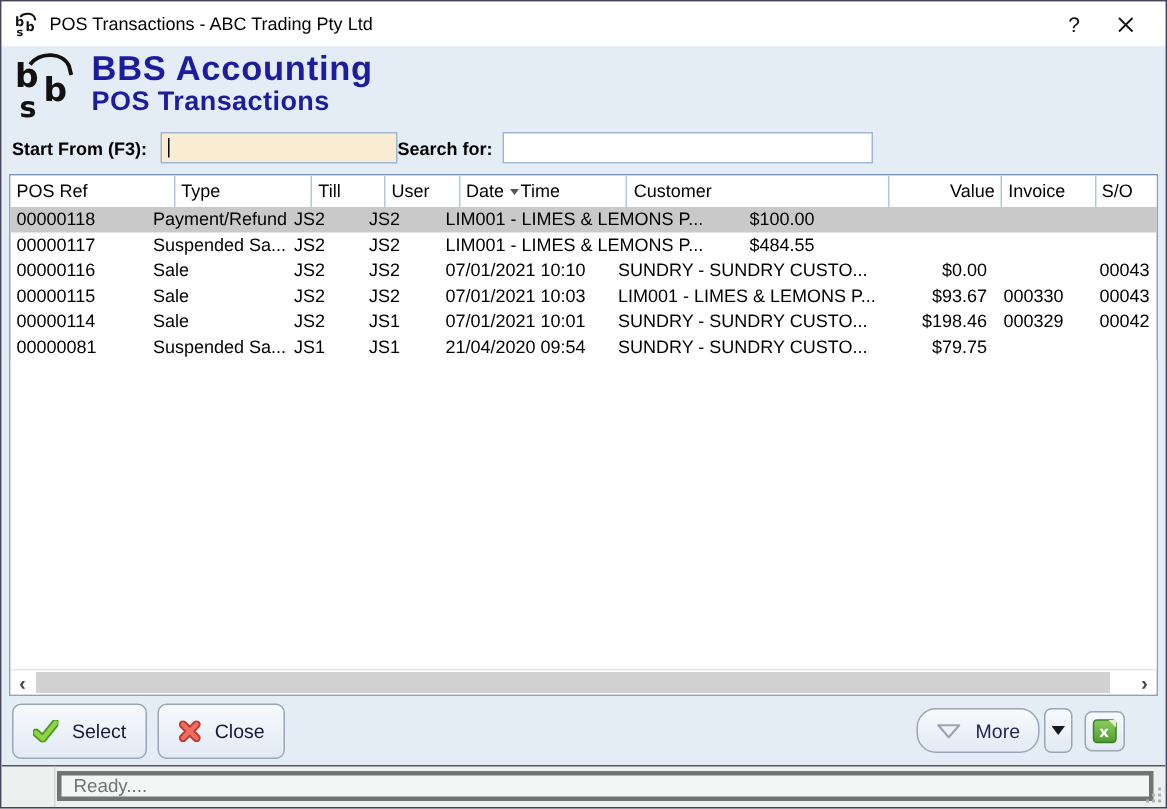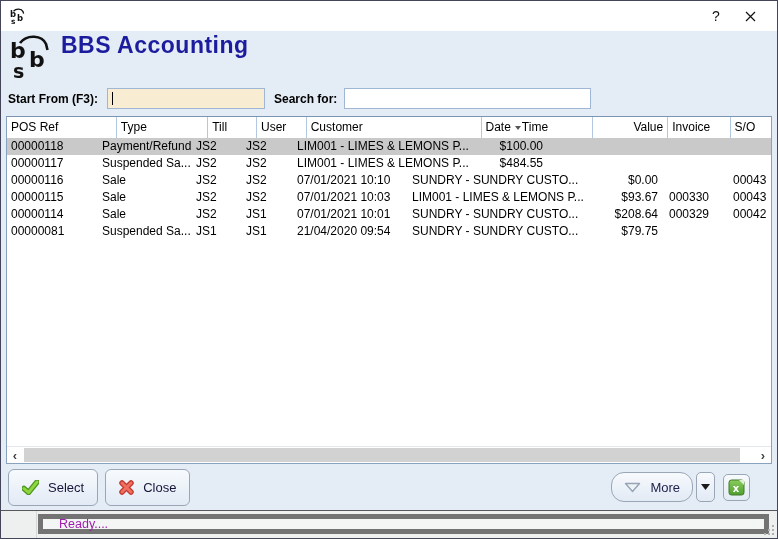--- a/index.html
+++ b/index.html
@@ -41,21 +41,21 @@
 
   .searchrow { display:flex; align-items:center; margin:5px 0 7px 2px; height:21px; }
   .searchrow label { font-size:12px; font-weight:bold; color:#000; }
   .inputbox {
     height:21px; border:1px solid #9fb6d4; background:#fff;
     font-size:12px; padding:0 3px; position:relative; display:flex; align-items:center;
   }
   .input-start { width:158px; margin-left:9px; background:#f8edd2; }
   .input-search { width:247px; margin-left:7px; }
   .caret { position:absolute; left:4px; top:3px; bottom:3px; width:1px; background:#000; }
-  .lbl-search { margin-left:9px; }
+  .lbl-search { margin-left:0; }
 
   
   .grid {
     flex:1; min-height:0;
     border:1px solid #8aa2c0; border-top-color:#7b94b3;
     background:#fff; display:flex; flex-direction:column; overflow:hidden;
   }
   .gridinner { width:782px; display:flex; flex-direction:column; flex:1; min-height:0; }
   .thead { display:flex; height:21px; flex:0 0 auto; background:#fff; }
   .th {
@@ -113,22 +113,22 @@
     display:flex; align-items:center; justify-content:center;
   }
 
   
   .statusbar {
     flex:0 0 auto; height:28px; background:#eef0ef;
     border-top:1px solid #58585c; display:flex; align-items:stretch; position:relative;
   }
   .sb-panel { width:36px; border-right:1px solid #d6d8d8; }
   .sb-field {
-    flex:1; margin:3px 8px 4px 1px; border:5px solid #737373; background:#f4f6f5;
-    display:flex; align-items:center; padding-left:16px; font-size:12.5px; color:#a21caf;
+    flex:1; margin:3px 8px 4px 1px; border:3px solid #737373; background:#f4f6f5;
+    display:flex; align-items:center; padding-left:8px; font-size:12.5px; color:#737373;
   }
   .sb-grip { position:absolute; right:2px; bottom:2px; width:12px; height:12px; }
   .sb-grip i {
     position:absolute; right:1px; bottom:1px; width:2px; height:2px; background:#aab2b6;
     box-shadow:-4px 0 0 #aab2b6, -8px 0 0 #aab2b6, 0 -4px 0 #aab2b6, 0 -8px 0 #aab2b6, -4px -4px 0 #aab2b6;
   }
 </style>
 </head>
 <body>
 
@@ -136,20 +136,21 @@
 
   <div class="titlebar">
     <span style="display:flex;">
       <svg width="17" height="17" viewBox="0 0 17 17">
         <path d="M4.5,3.2 C7,0.4 12.5,0.6 14,3.6 L14.6,5.6" fill="none" stroke="#111" stroke-width="1.3"></path>
         <text x="1" y="9" font-size="8.5" font-weight="bold" fill="#111" font-family="DejaVu Sans, sans-serif">b</text>
         <text x="8" y="12.5" font-size="8.5" font-weight="bold" fill="#111" font-family="DejaVu Sans, sans-serif">b</text>
         <text x="2" y="16" font-size="7.5" font-weight="bold" fill="#111" font-family="DejaVu Sans, sans-serif">s</text>
       </svg>
     </span>
+    <span class="title">POS Transactions - ABC Trading Pty Ltd</span>
     <span class="spacer"></span>
     <div class="tb-btn">
         <span>?</span>
       </div>
     <div class="tb-btn">
       <svg width="11" height="11" viewBox="0 0 11 11">
         <path d="M1,1 L10,10 M10,1 L1,10" stroke="#111" stroke-width="1.2" fill="none"></path>
       </svg>
     </div>
   </div>
@@ -160,20 +161,21 @@
       <span class="logo">
         <svg width="47" height="46" viewBox="0 0 47 46">
           <path d="M12,8 C19,-1 34,0 38,9 L39.5,15" fill="none" stroke="#111" stroke-width="2.6"></path>
           <text x="2" y="23" font-size="22" font-weight="bold" fill="#111" font-family="DejaVu Sans, sans-serif">b</text>
           <text x="21" y="32" font-size="22" font-weight="bold" fill="#111" font-family="DejaVu Sans, sans-serif">b</text>
           <text x="5" y="43" font-size="19" font-weight="bold" fill="#111" font-family="DejaVu Sans, sans-serif">s</text>
         </svg>
       </span>
       <div class="brand-text">
         <div class="brand-line1">BBS Accounting</div>
+        <div class="brand-line2">POS Transactions</div>
       </div>
     </div>
 
     <div class="searchrow">
       <label>Start From (F3):</label>
       <div class="inputbox input-start">
         <span class="caret"></span>
         <span></span>
       </div>
       <label class="lbl-search">Search for:</label>
@@ -182,22 +184,22 @@
       </div>
     </div>
 
     <div class="grid">
       <div class="gridinner">
         <div class="thead">
             <div class="th" style="width: 113px;">POS Ref</div>
             <div class="th" style="width: 94px;">Type</div>
             <div class="th" style="width: 50px;">Till</div>
             <div class="th" style="width: 51px;">User</div>
+            <div class="th" style="width: 115px;">Date<span class="sort-caret"></span>Time</div>
             <div class="th" style="width: 180px;">Customer</div>
-            <div class="th" style="width: 115px;">Date<span class="sort-caret"></span>Time</div>
             <div class="th" style="width: 77px; text-align: right;">Value</div>
             <div class="th" style="width: 64px;">Invoice</div>
             <div class="th" style="width: 60px;">S/O</div>
           </div>
         <div class="tbody">
             <div class="tr selected">
               <div class="td" style="width: 91px;">00000118</div>
               <div class="td" style="width: 94px;">Payment/Refund</div>
               <div class="td" style="width: 50px;">JS2</div>
               <div class="td" style="width: 51px;">JS2</div>
@@ -238,21 +240,21 @@
               <div class="td" style="width: 64px;">000330</div>
               <div class="td" style="width: 60px;">00043</div>
             </div>
             <div class="tr">
               <div class="td" style="width: 91px;">00000114</div>
               <div class="td" style="width: 94px;">Sale</div>
               <div class="td" style="width: 50px;">JS2</div>
               <div class="td" style="width: 51px;">JS1</div>
               <div class="td" style="width: 115px;">07/01/2021 10:01</div>
               <div class="td" style="width: 180px;">SUNDRY - SUNDRY CUSTO...</div>
-              <div class="td" style="width: 77px; text-align: right; padding-right: 7px;">$208.64</div>
+              <div class="td" style="width: 77px; text-align: right; padding-right: 7px;">$198.46</div>
               <div class="td" style="width: 64px;">000329</div>
               <div class="td" style="width: 60px;">00042</div>
             </div>
             <div class="tr">
               <div class="td" style="width: 91px;">00000081</div>
               <div class="td" style="width: 94px;">Suspended Sa...</div>
               <div class="td" style="width: 50px;">JS1</div>
               <div class="td" style="width: 51px;">JS1</div>
               <div class="td" style="width: 115px;">21/04/2020 09:54</div>
               <div class="td" style="width: 180px;">SUNDRY - SUNDRY CUSTO...</div>

